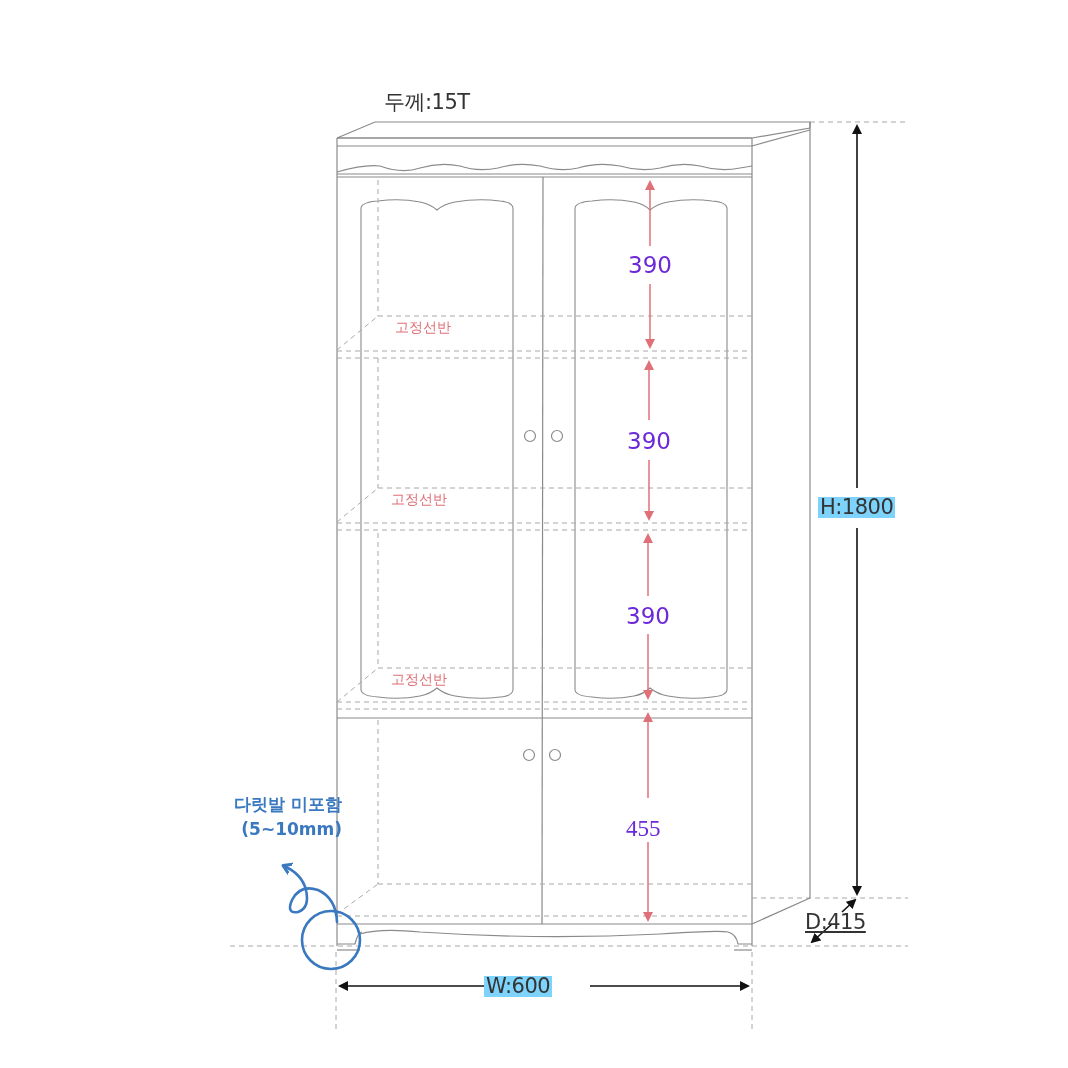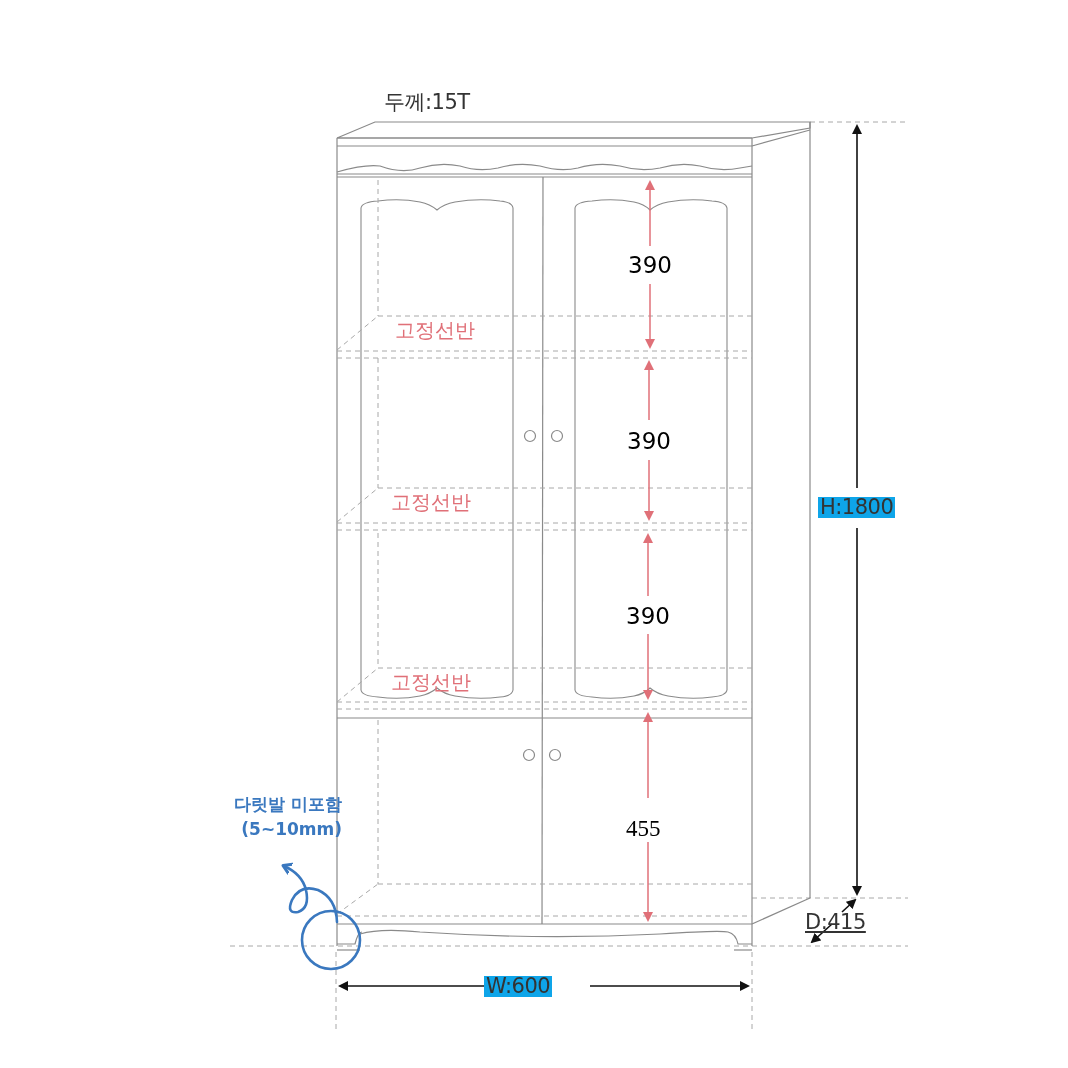--- a/index.html
+++ b/index.html
@@ -1,21 +1,21 @@
 <!DOCTYPE html>
 <html><head>
 <meta charset="utf-8">
 <style>
   html, body { margin: 0; padding: 0; background: #ffffff; }
   body { width: 1068px; height: 1068px; position: relative; overflow: hidden; font-family: "DejaVu Sans", sans-serif; }
   svg { position: absolute; left: 0; top: 0; }
   .lbl { position: absolute; white-space: nowrap; line-height: 1; text-align: right; }
-  .dim-black { color: #333333; font-size: 21px; font-family: "DejaVu Sans", sans-serif; letter-spacing: -0.5px; background: #0ea5e9; padding: 0 2px; }
-  .dim-red { color: #000000; font-size: 23px; font-family: "DejaVu Sans", sans-serif; background: #ffffff; padding: 2px 0; }
-  .shelf-red { color: #e07078; font-size: 20px; font-family: "DejaVu Sans", sans-serif; }
+  .dim-black { color: #333333; font-size: 21px; font-family: "DejaVu Sans", sans-serif; letter-spacing: -0.5px; background: #7dd3fc; padding: 0 2px; }
+  .dim-red { color: #6d28d9; font-size: 23px; font-family: "DejaVu Sans", sans-serif; background: #ffffff; padding: 2px 0; }
+  .shelf-red { color: #e07078; font-size: 14px; font-family: "DejaVu Sans", sans-serif; }
   .note-blue { color: #3a78bf; font-size: 17px; font-weight: bold; font-family: "DejaVu Sans", sans-serif; text-align: right; line-height: 1.45; }
 </style>
 </head>
 <body>
 
 <svg width="1068" height="1068" viewBox="0 0 1068 1068" xmlns="http://www.w3.org/2000/svg">
   <defs>
     <marker id="arrBlack" markerWidth="10" markerHeight="10" refX="8" refY="5" orient="auto" markerUnits="userSpaceOnUse">
       <path d="M0,0 L10,5 L0,10 Z" fill="#111"></path>
     </marker>

